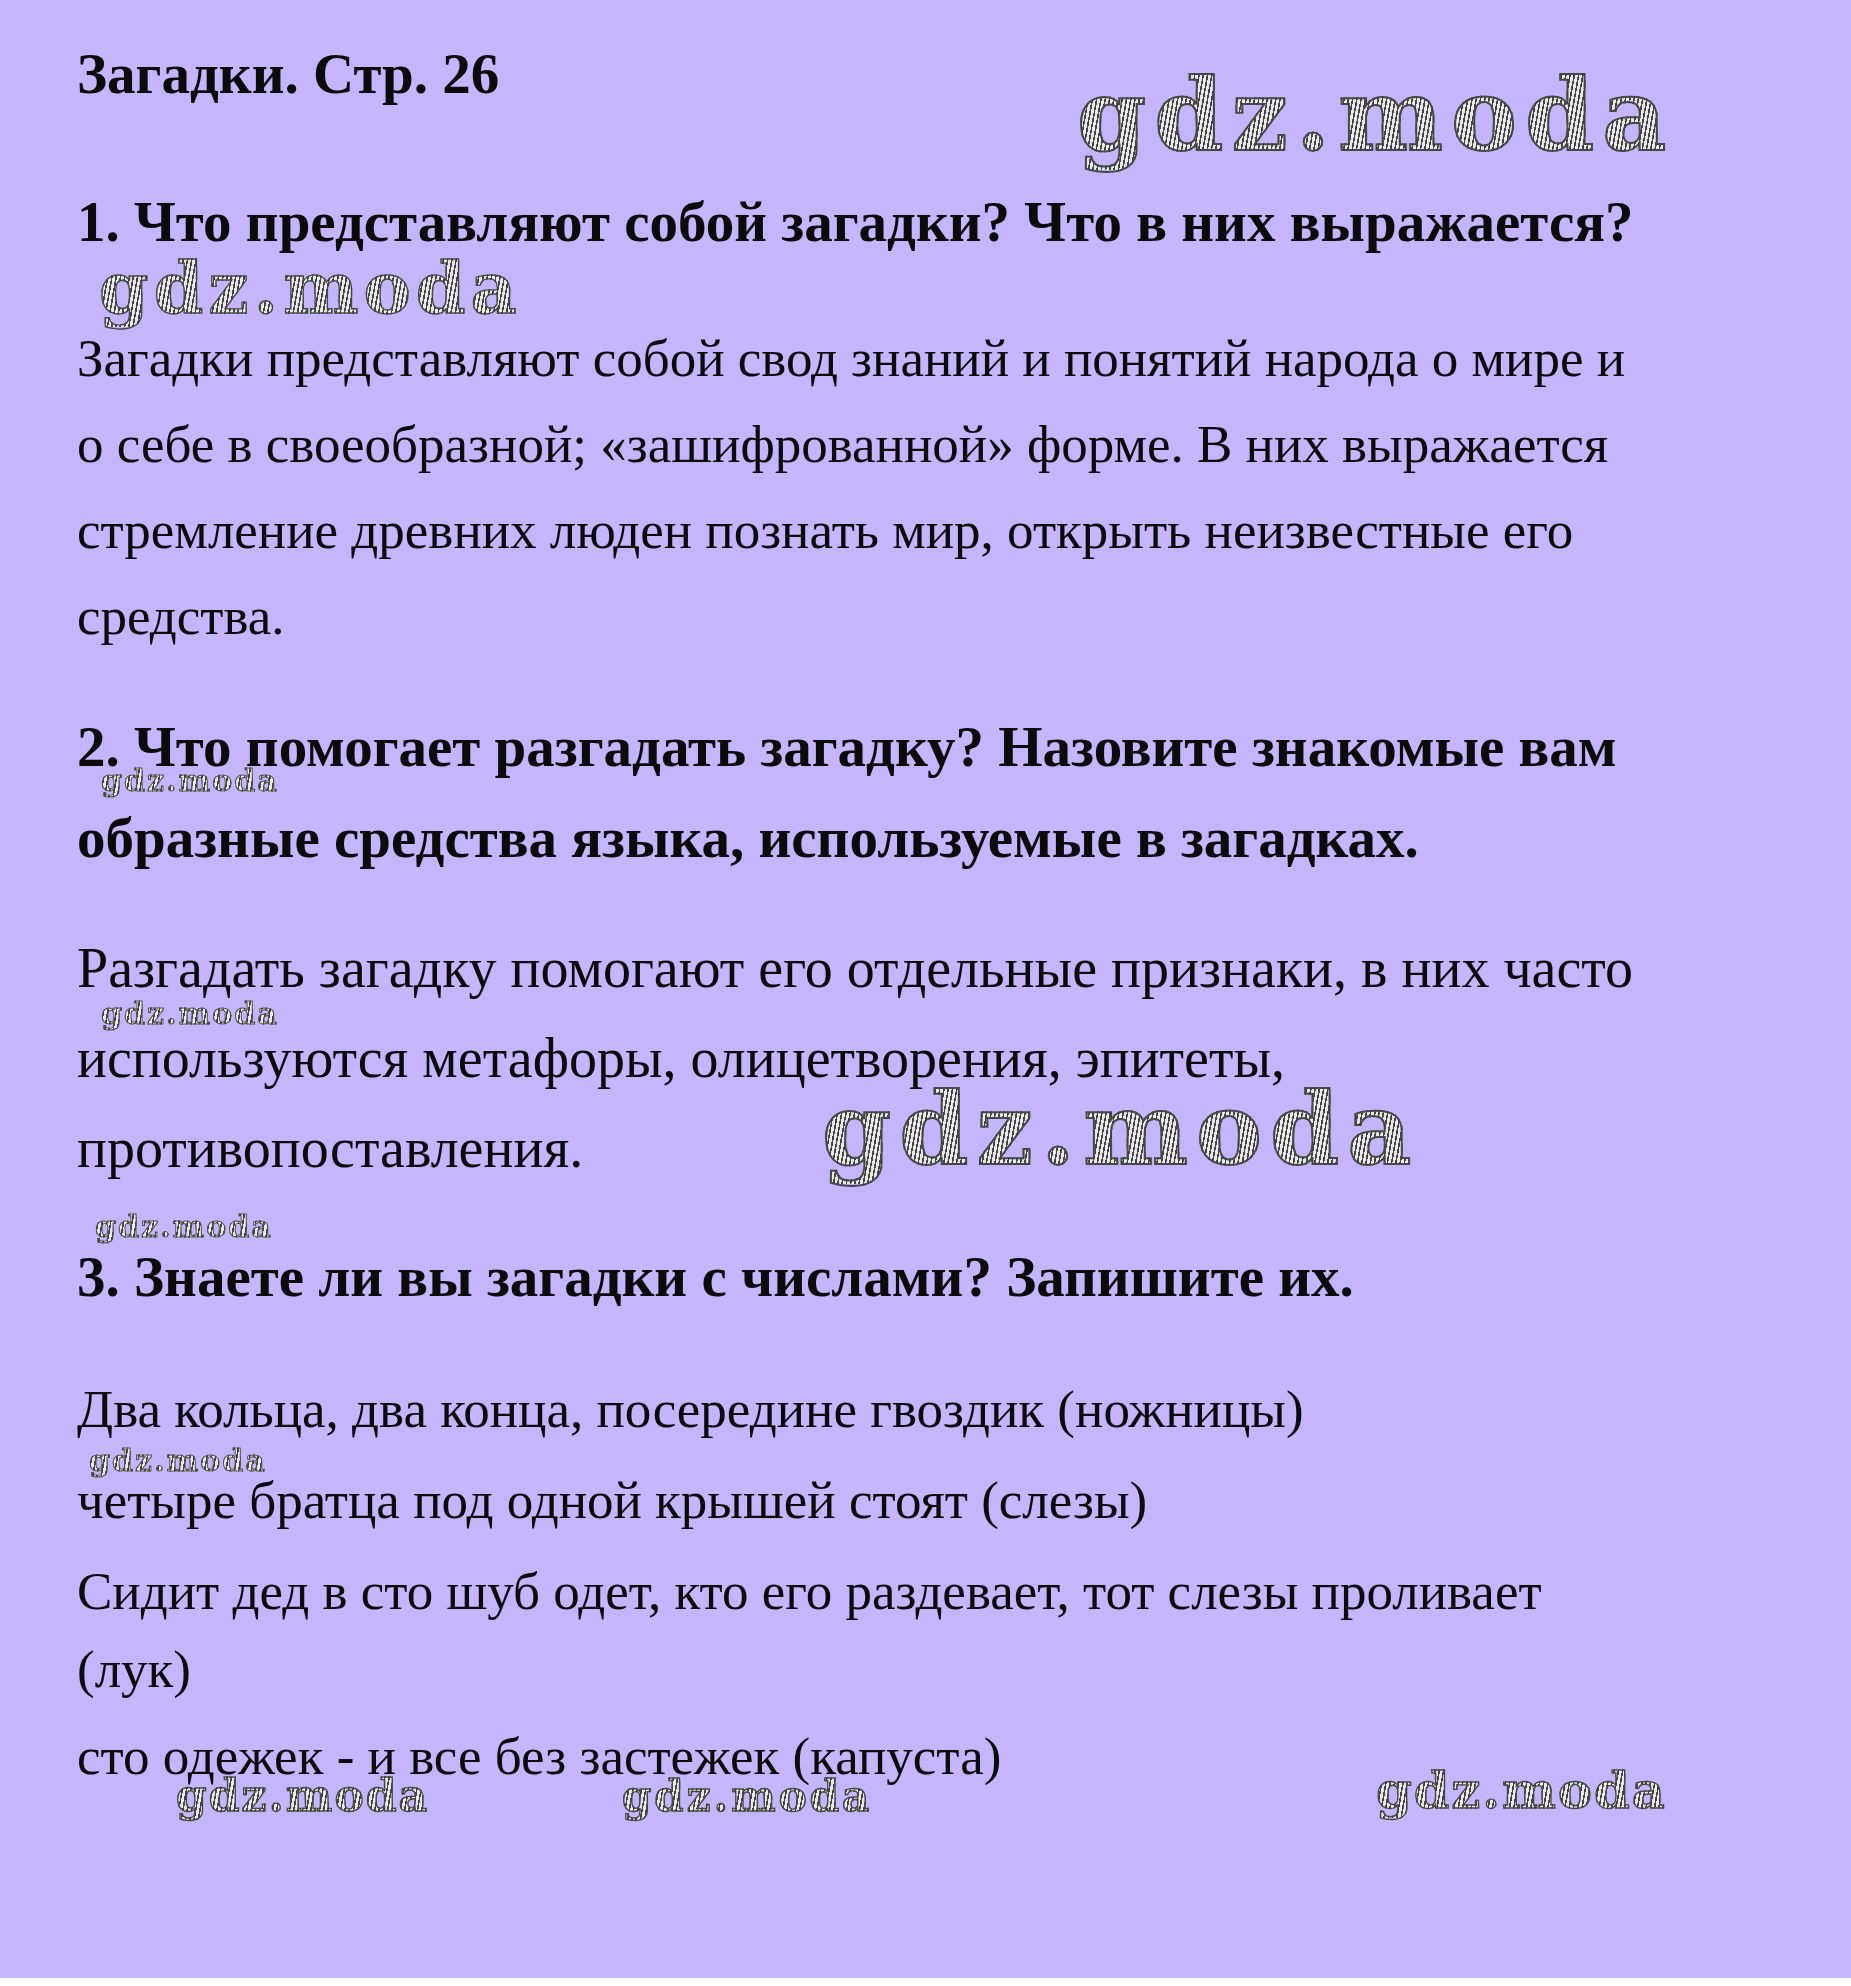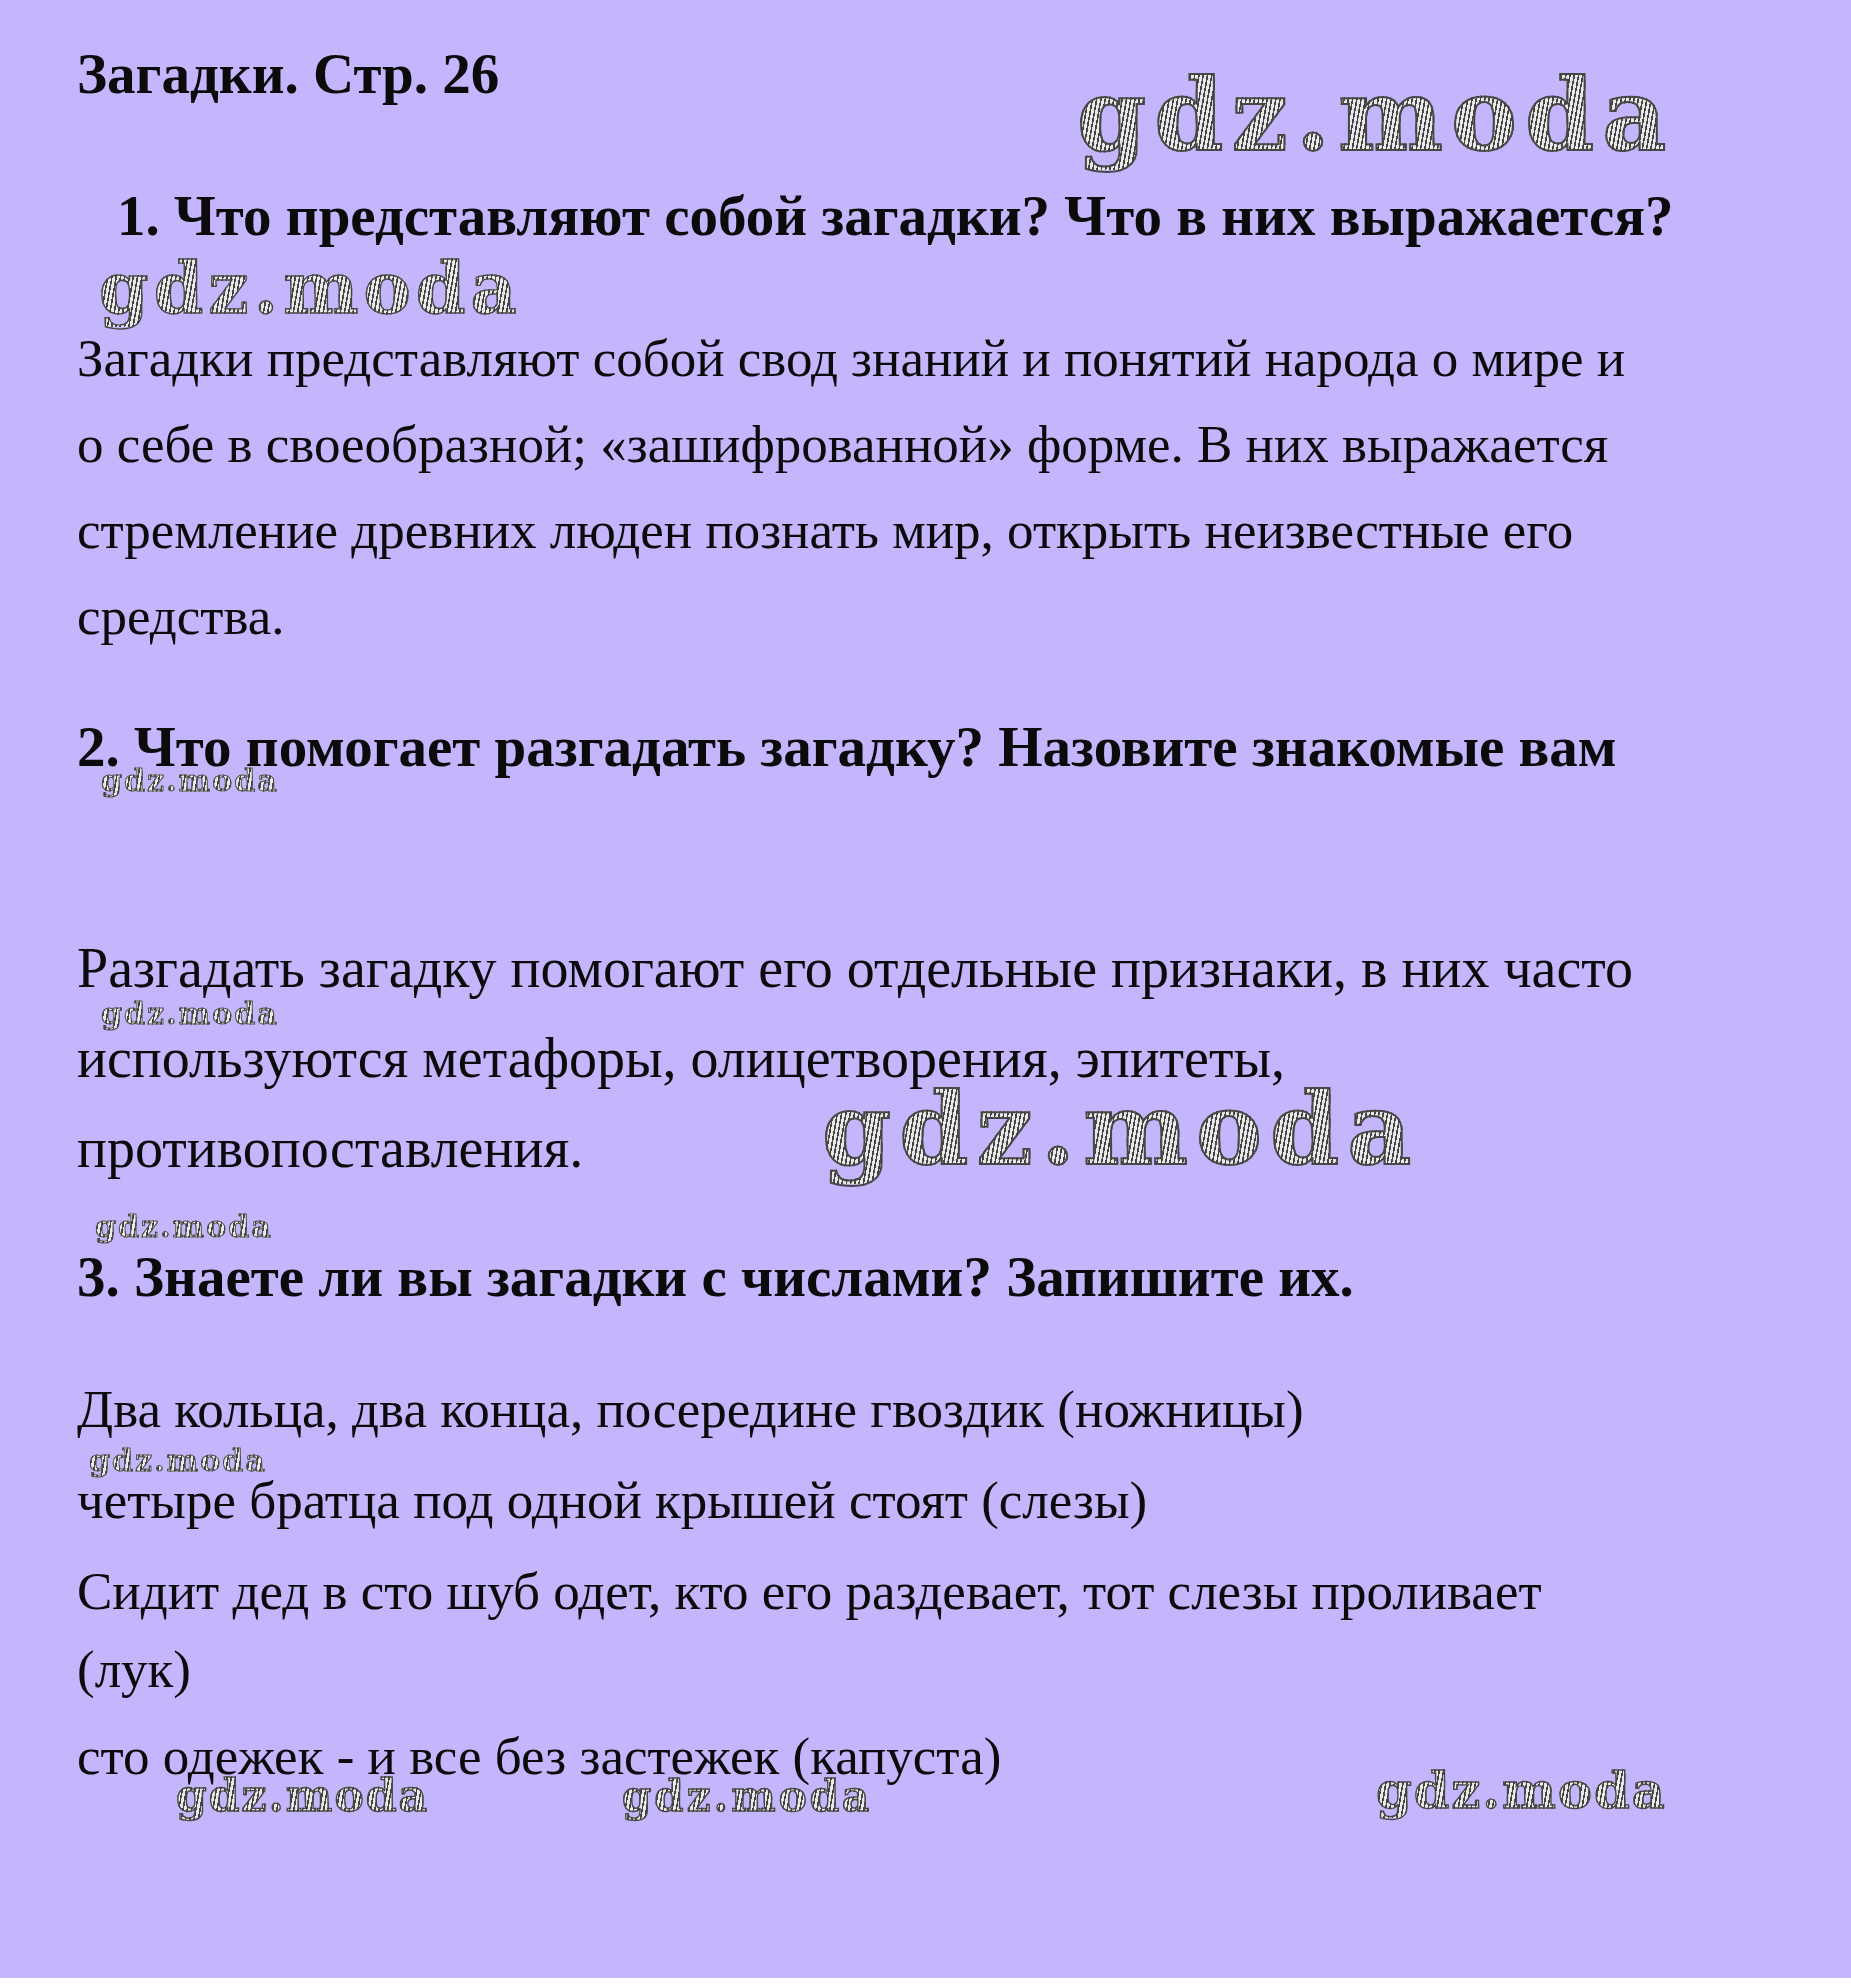--- a/index.html
+++ b/index.html
@@ -17,21 +17,21 @@
     color: #0b0b0b;
   }
   .text {
     position: absolute;
     left: 77px;
     white-space: nowrap;
     line-height: 1.2;
   }
 
   #title { top: 40px;  font-size: 57px; font-weight: bold; }
-  #h1    { top: 182px; font-size: 57px; font-weight: bold; margin-left: 40px; }
+  #h1    { top: 188px; font-size: 57px; font-weight: bold; }
   #p1    { top: 315px; font-size: 53px; line-height: 86px; }
   #h2    { top: 701px; font-size: 57px; font-weight: bold; line-height: 91px; }
   #p2    { top: 923px; font-size: 56px; line-height: 90px; }
   #h3    { top: 1243px; font-size: 57px; font-weight: bold; }
 
   .riddle { font-size: 53px; }
   #r1 { top: 1378px; text-align: right; }
   #r2 { top: 1469px; }
   #r3 { top: 1549px; margin-top: 11px; }
   #r4 { top: 1638px; }
@@ -85,20 +85,21 @@
 
   <div class="text" id="p1">
     <div>Загадки представляют собой свод знаний и понятий народа о мире и</div>
     <div>о себе в своеобразной; «зашифрованной» форме. В них выражается</div>
     <div>стремление древних люден познать мир, открыть неизвестные его</div>
     <div>средства.</div>
   </div>
 
   <div class="text" id="h2">
     <div>2. Что помогает разгадать загадку? Назовите знакомые вам</div>
+    <div>образные средства языка, используемые в загадках.</div>
   </div>
 
   <span class="wm small" id="wm-s1">gdz.moda</span>
 
   <div class="text" id="p2">
     <div>Разгадать загадку помогают его отдельные признаки, в них часто</div>
     <div>используются метафоры, олицетворения, эпитеты,</div>
     <div>противопоставления.</div>
   </div>
 

